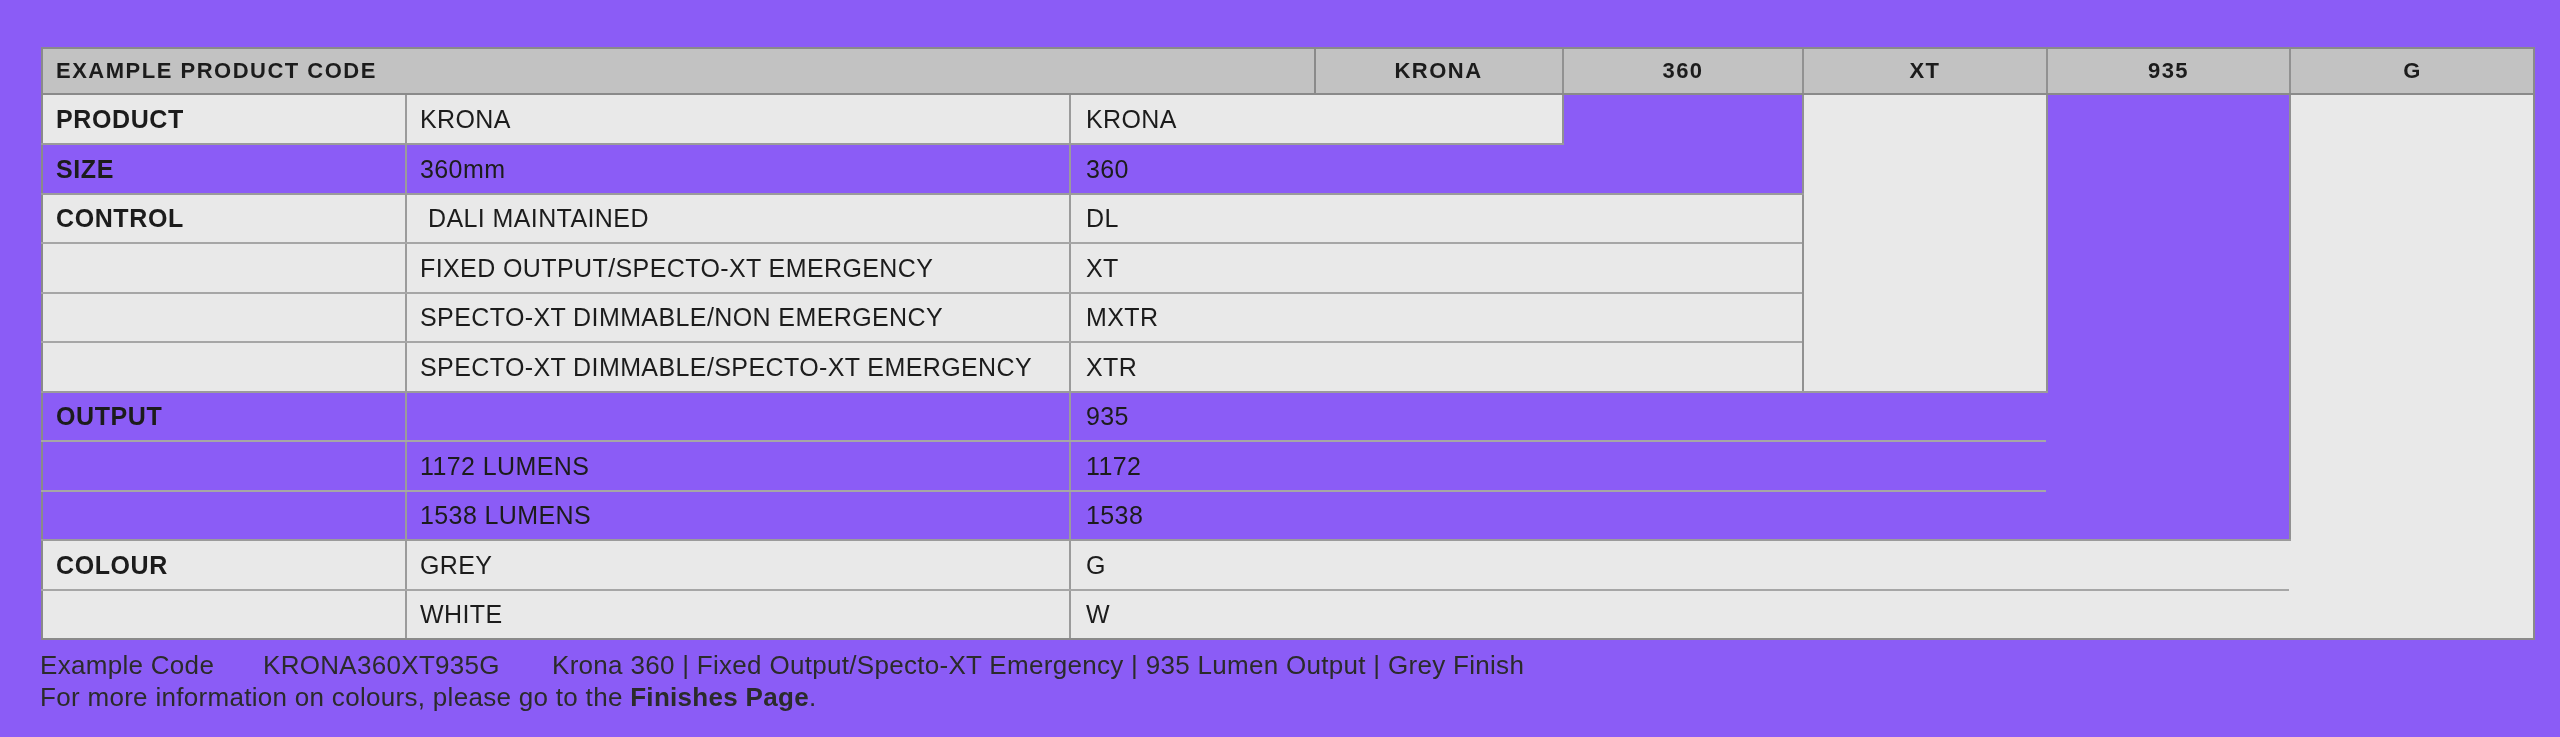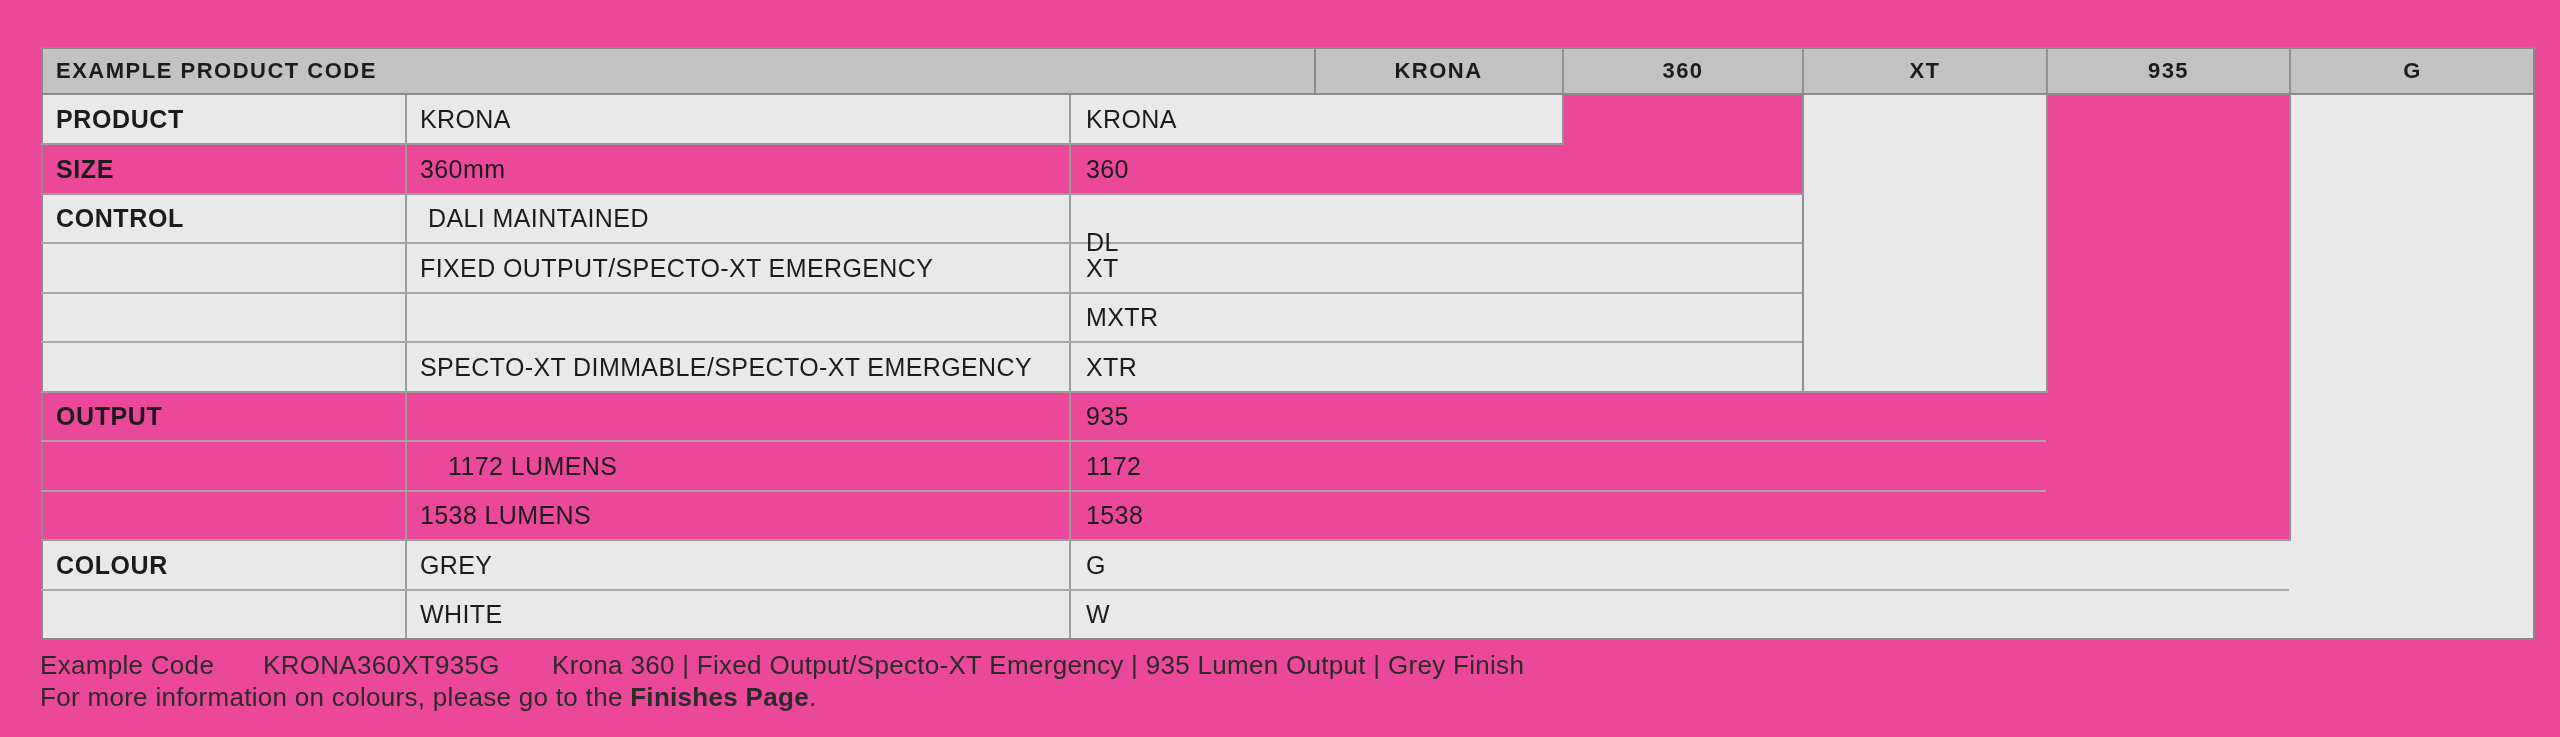--- a/index.html
+++ b/index.html
@@ -1,17 +1,17 @@
 <!DOCTYPE html>
 <html><head>
 <meta charset="utf-8">
 <style>
   html,body{margin:0;padding:0;background:#ffffff;}
   .screen{
-    position:relative;width:2560px;height:737px;background:#ec4899;
+    position:relative;width:2560px;height:737px;background:#8b5cf6;
     font-family:"Liberation Sans", sans-serif;color:#1c1c1c;overflow:hidden;
   }
   .rect{position:absolute;}
   .vl{position:absolute;width:2px;background:#9b9b9b;}
   .hl{position:absolute;height:2px;background:#9b9b9b;}
   .dark{background:#8a8a8a;}
   .mid{background:#919191;}
   .lite{background:#a6a6a6;}
   .shade{background:#e9e9e9;}
   .hdrbg{background:#c2c2c2;}
@@ -73,34 +73,35 @@
   <div class="cell lbl" style="left:56px;top:95px;">PRODUCT</div>
   <div class="cell" style="left:420px;top:95px;">KRONA</div>
   <div class="cell" style="left:1086px;top:95px;">KRONA</div>
 
   <div class="cell lbl" style="left:56px;top:144.5px;">SIZE</div>
   <div class="cell" style="left:420px;top:144.5px;">360mm</div>
   <div class="cell" style="left:1086px;top:144.5px;">360</div>
 
   <div class="cell lbl" style="left:56px;top:194px;">CONTROL</div>
   <div class="cell" style="left:428px;top:194px;">DALI MAINTAINED</div>
-  <div class="cell" style="left:1086px;top:194px;margin-top:24px;">DL</div>
+  <div class="cell" style="left:1086px;top:194px;">DL</div>
 
   <div class="cell" style="left:420px;top:243.5px;">FIXED OUTPUT/SPECTO-XT EMERGENCY</div>
   <div class="cell" style="left:1086px;top:243.5px;">XT</div>
 
+  <div class="cell" style="left:420px;top:293px;">SPECTO-XT DIMMABLE/NON EMERGENCY</div>
   <div class="cell" style="left:1086px;top:293px;">MXTR</div>
 
   <div class="cell" style="left:420px;top:342.5px;">SPECTO-XT DIMMABLE/SPECTO-XT EMERGENCY</div>
   <div class="cell" style="left:1086px;top:342.5px;">XTR</div>
 
   <div class="cell lbl" style="left:56px;top:392px;">OUTPUT</div>
   <div class="cell" style="left:1086px;top:392px;">935</div>
 
-  <div class="cell" style="left:420px;top:441.5px;margin-left:28px;">1172 LUMENS</div>
+  <div class="cell" style="left:420px;top:441.5px;">1172 LUMENS</div>
   <div class="cell" style="left:1086px;top:441.5px;">1172</div>
 
   <div class="cell" style="left:420px;top:491px;">1538 LUMENS</div>
   <div class="cell" style="left:1086px;top:491px;">1538</div>
 
   <div class="cell lbl" style="left:56px;top:540.5px;">COLOUR</div>
   <div class="cell" style="left:420px;top:540.5px;">GREY</div>
   <div class="cell" style="left:1086px;top:540.5px;">G</div>
 
   <div class="cell" style="left:420px;top:590px;">WHITE</div>

